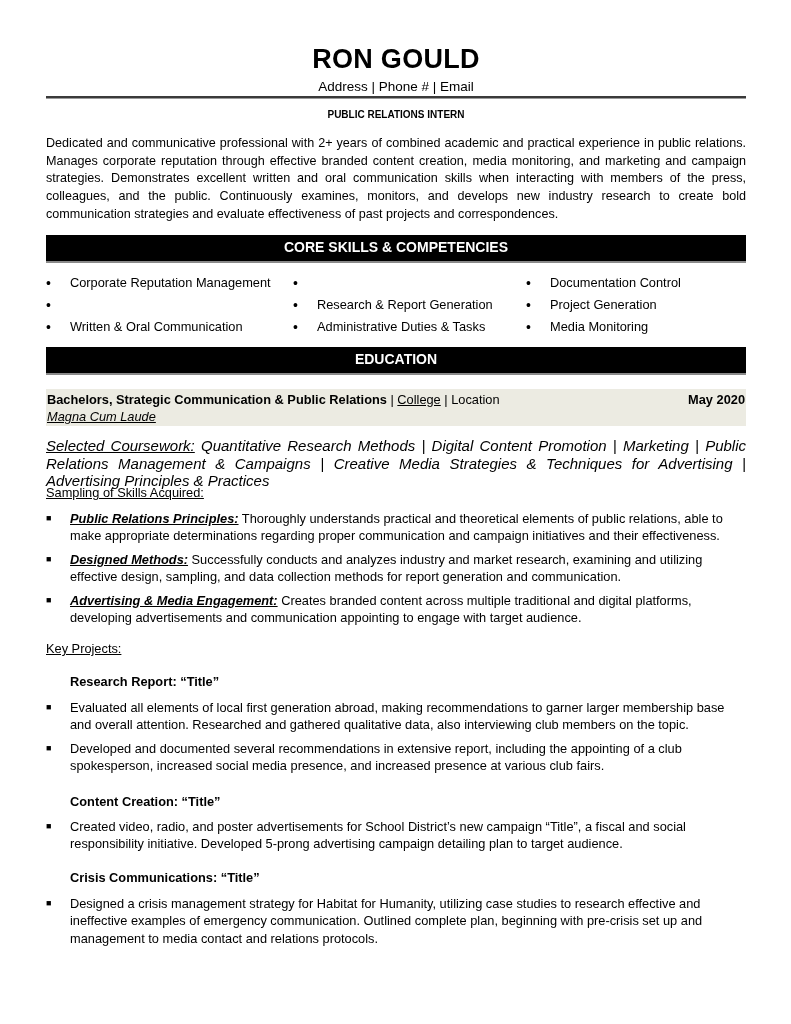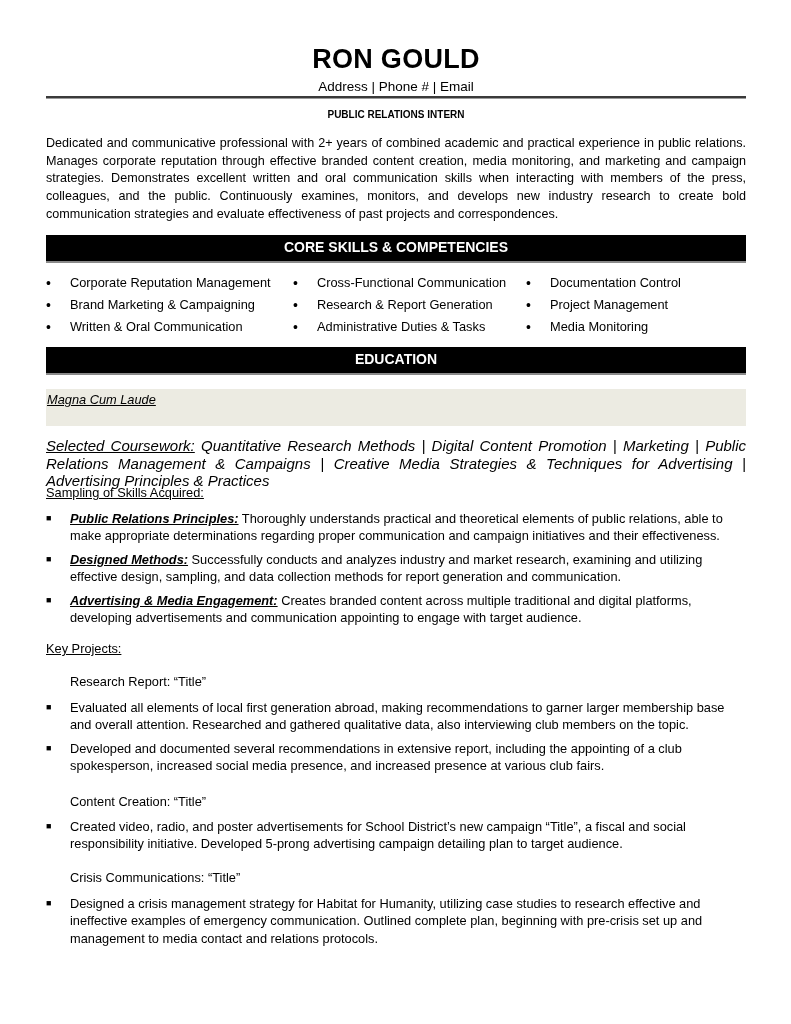--- a/index.html
+++ b/index.html
@@ -56,75 +56,79 @@
     position: absolute; top: 437px; left: 0; width: 700px;
     font-size: 15px; line-height: 17.5px; text-align: justify; font-style: italic;
   }
   .label {
     position: absolute; left: 0; font-size: 12.8px; text-decoration: underline;
   }
   .bullets { position: absolute; left: 0; width: 700px; font-size: 12.8px; line-height: 17.4px; }
   .bullet { display: flex; margin-bottom: 6px; }
   .bullet .sq { width: 24px; flex: none; font-size: 9px; line-height: 17.4px; }
   .bullet .txt { flex: 1; }
-  .proj-title { position: absolute; left: 0; font-size: 12.8px; font-weight: normal; padding-left: 24px; }
+  .proj-title { position: absolute; left: 0; font-size: 12.8px; font-weight: bold; padding-left: 24px; }
 </style>
 </head>
 <body>
 
 <div class="page">
   <div class="name">RON GOULD</div>
   <div class="contact">Address | Phone # | Email</div>
   <div class="rule"></div>
   <div class="job-title">PUBLIC RELATIONS INTERN</div>
   <p class="summary">Dedicated and communicative professional with 2+ years of combined academic and practical experience in public relations. Manages corporate reputation through effective branded content creation, media monitoring, and marketing and campaign strategies. Demonstrates excellent written and oral communication skills when interacting with members of the press, colleagues, and the public. Continuously examines, monitors, and develops new industry research to create bold communication strategies and evaluate effectiveness of past projects and correspondences.</p>
 
   <div class="section-bar" style="top:235px">CORE SKILLS &amp; COMPETENCIES</div>
   <div class="skills">
     <div class="skill">
         <span class="dot">•</span>
         <span>Corporate Reputation Management</span>
       </div>
     <div class="skill">
         <span class="dot">•</span>
-        <span>Cross-Functional Communication</span>
       </div>
     <div class="skill">
         <span class="dot">•</span>
         <span>Documentation Control</span>
       </div>
     <div class="skill">
         <span class="dot">•</span>
-        <span>Brand Marketing &amp; Campaigning</span>
       </div>
     <div class="skill">
         <span class="dot">•</span>
         <span>Research &amp; Report Generation</span>
       </div>
     <div class="skill">
         <span class="dot">•</span>
-        <span>Project Management</span>
+        <span>Project Generation</span>
       </div>
     <div class="skill">
         <span class="dot">•</span>
         <span>Written &amp; Oral Communication</span>
       </div>
     <div class="skill">
         <span class="dot">•</span>
         <span>Administrative Duties &amp; Tasks</span>
       </div>
     <div class="skill">
         <span class="dot">•</span>
         <span>Media Monitoring</span>
       </div>
   </div>
 
   <div class="section-bar" style="top:347px">EDUCATION</div>
 
   <div class="edu-box">
+    <div class="edu-row">
+      <span>
+        <span class="b">Bachelors, Strategic Communication &amp; Public Relations</span><span> | </span><span class="u">College</span><span> | </span><span>Location</span>
+      </span>
+      <span class="b">May 2020</span>
+    </div>
     <div class="i">Magna Cum Laude</div>
   </div>
 
   <p class="coursework"><span class="u">Selected Coursework:</span><span> Quantitative Research Methods | Digital Content Promotion | Marketing | Public Relations Management &amp; Campaigns | Creative Media Strategies &amp; Techniques for Advertising | Advertising Principles &amp; Practices</span></p>
 
   <div class="label" style="top:485px">Sampling of Skills Acquired:</div>
 
   <div class="bullets" style="top:510px">
     <div class="bullet">
         <span class="sq">■</span>

